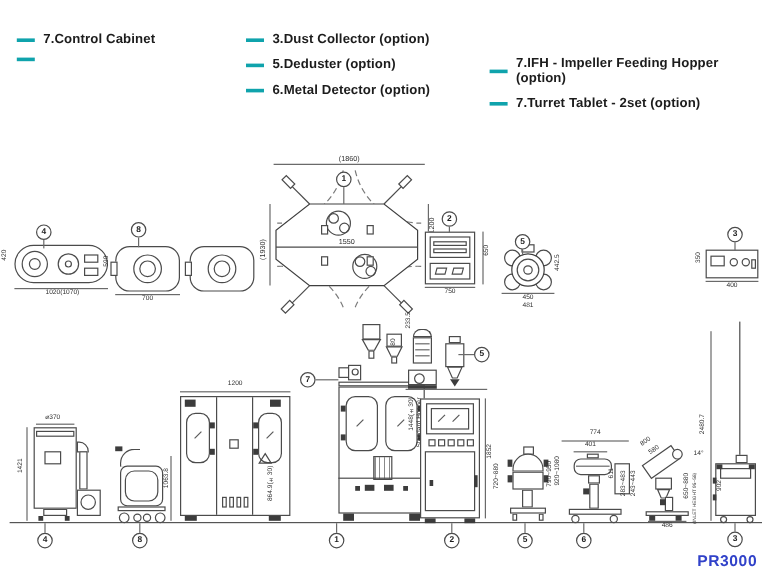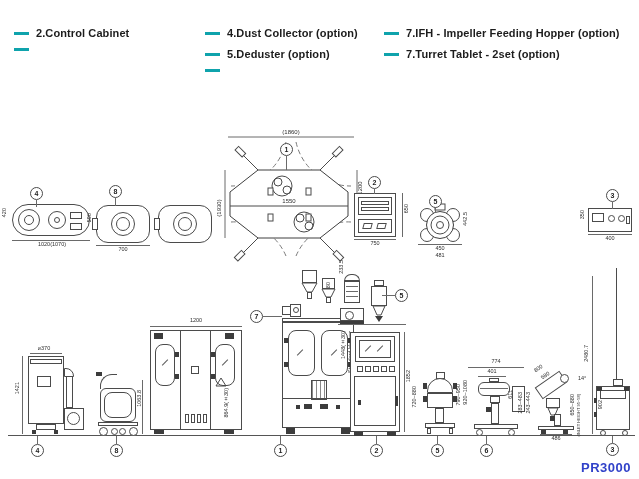--- a/index.html
+++ b/index.html
@@ -29,40 +29,41 @@
   svg text{font-family:"Liberation Sans",sans-serif;fill:#2e2e2e;}
 </style>
 </head>
 <body>
 
 <div class="canvas">
 
   <div class="legend-col" style="left:14px;">
     <div class="legend-item">
         <span class="dash"></span>
-        <span class="legend-label">2.Control Cabinet</span>
+        <span class="legend-label">7.Control Cabinet</span>
       </div>
     <div class="legend-item">
         <span class="dash"></span>
       </div>
   </div>
   <div class="legend-col" style="left:205px;">
     <div class="legend-item">
         <span class="dash"></span>
-        <span class="legend-label">4.Dust Collector (option)</span>
+        <span class="legend-label">3.Dust Collector (option)</span>
       </div>
     <div class="legend-item">
         <span class="dash"></span>
         <span class="legend-label">5.Deduster (option)</span>
       </div>
     <div class="legend-item">
         <span class="dash"></span>
-      </div>
-  </div>
-  <div class="legend-col" style="left:384px;">
+        <span class="legend-label">6.Metal Detector (option)</span>
+      </div>
+  </div>
+  <div class="legend-col" style="left:408px;margin-top:20px;">
     <div class="legend-item">
         <span class="dash"></span>
         <span class="legend-label">7.IFH - Impeller Feeding Hopper (option)</span>
       </div>
     <div class="legend-item">
         <span class="dash"></span>
         <span class="legend-label">7.Turret Tablet - 2set (option)</span>
       </div>
   </div>
 

